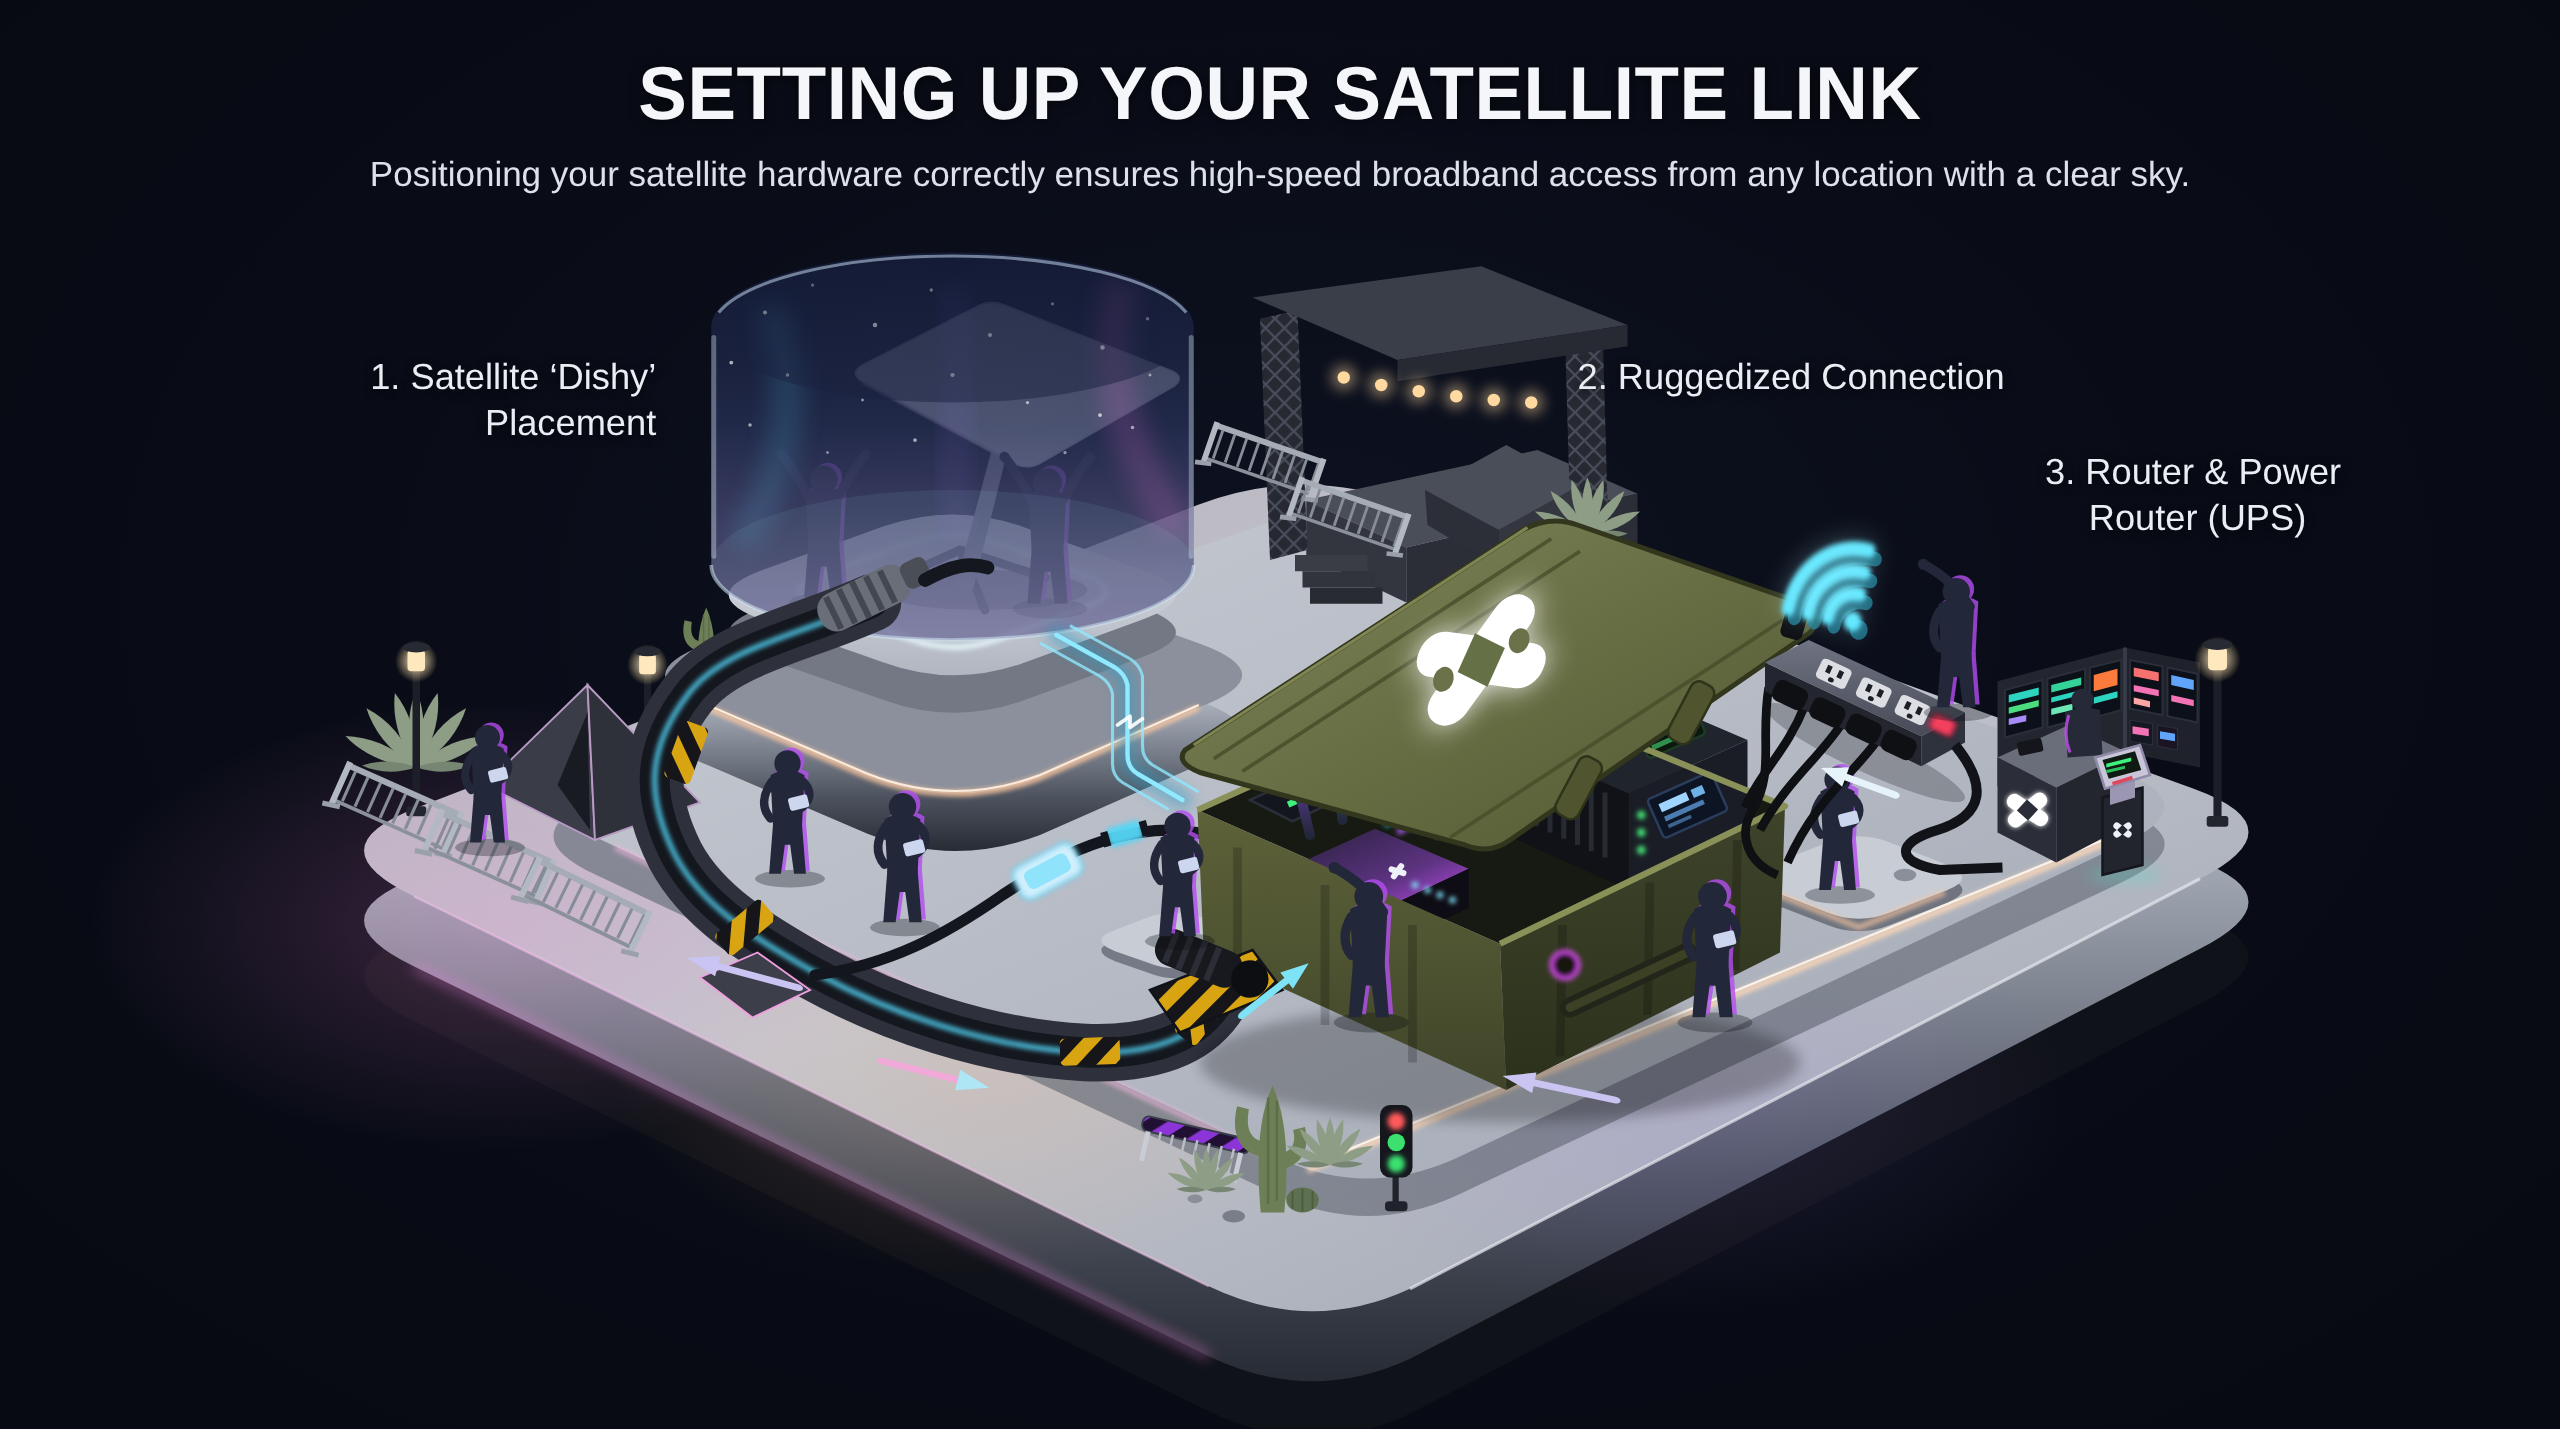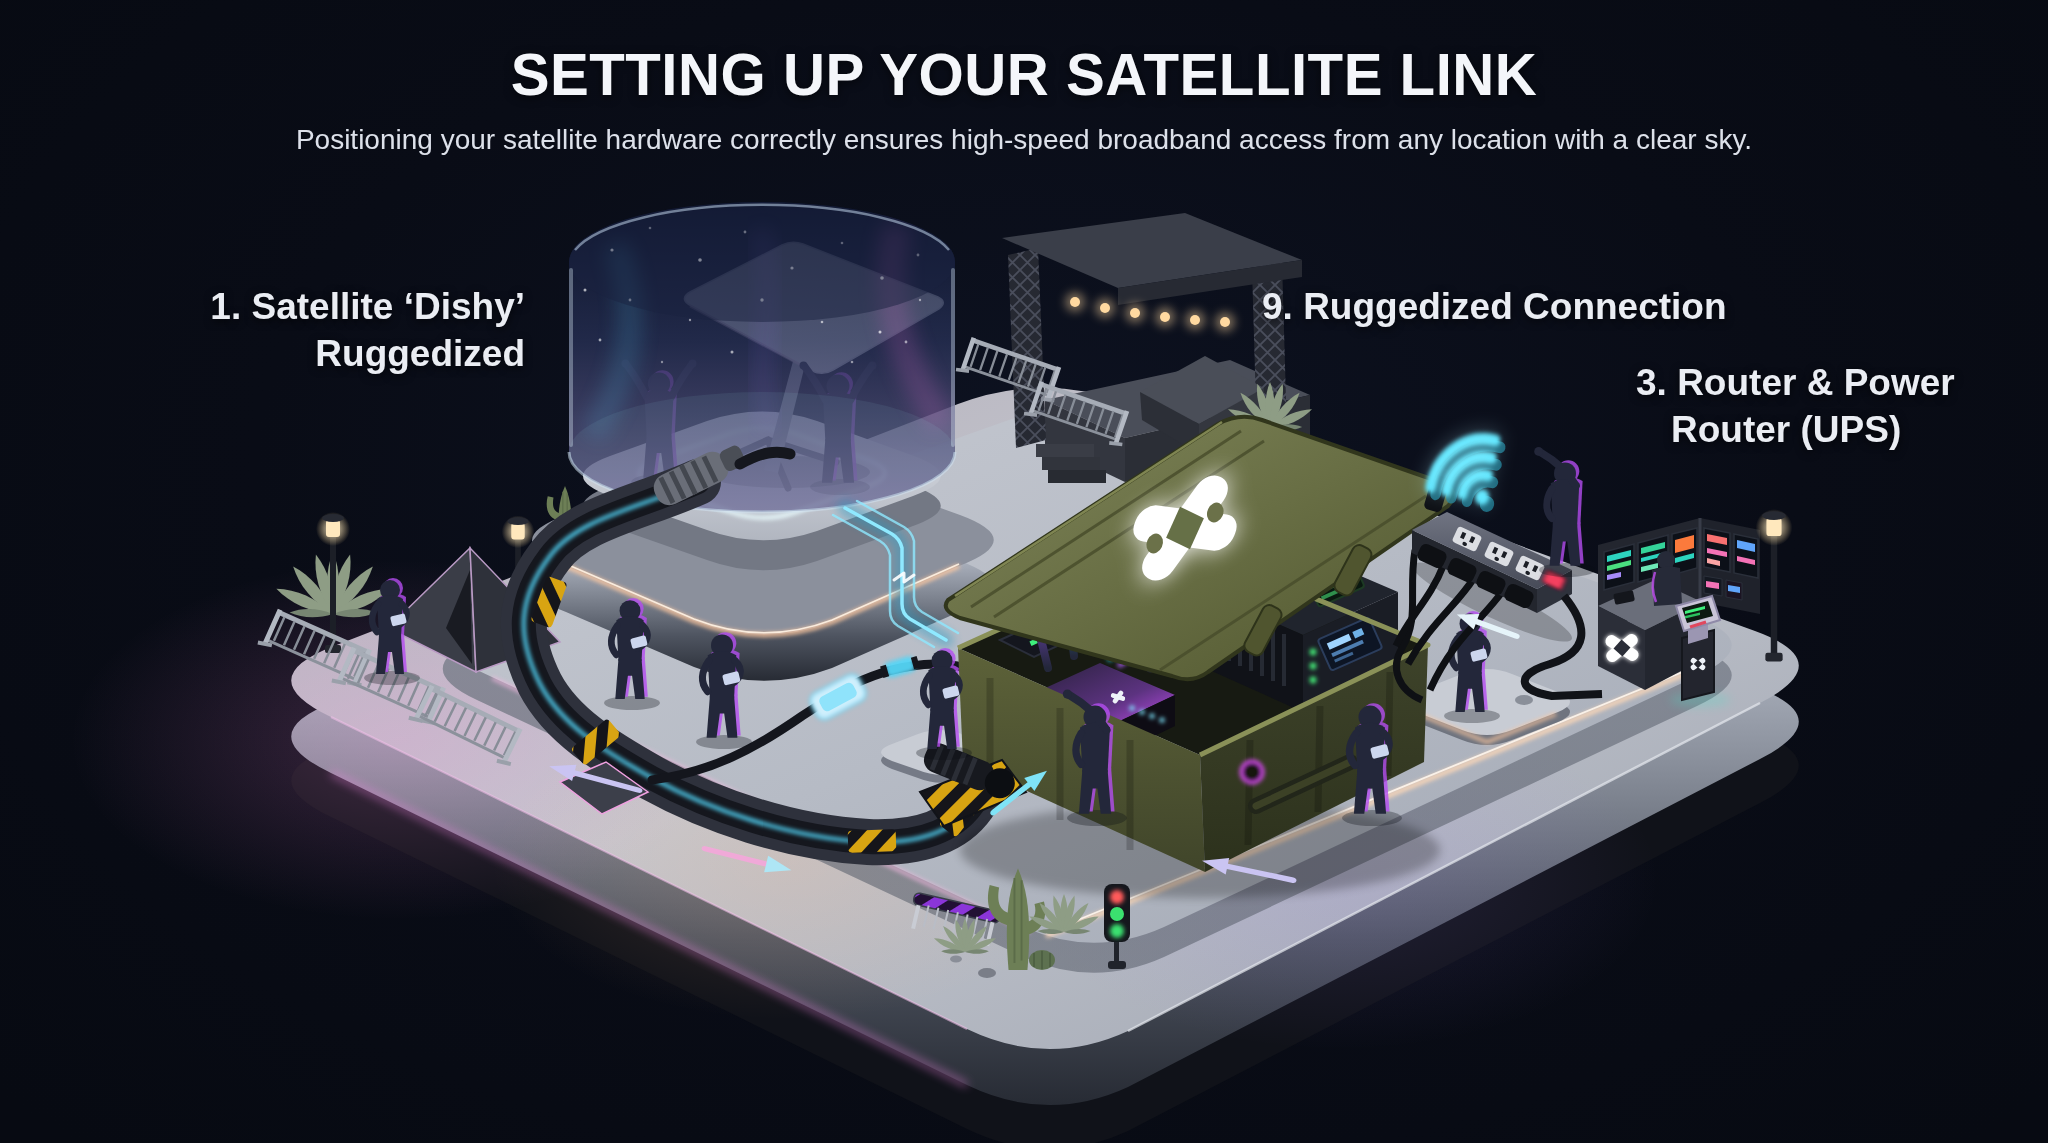--- a/index.html
+++ b/index.html
@@ -3,45 +3,45 @@
 <meta charset="utf-8">
 <style>
   html,body{margin:0;padding:0;background:#070a12;}
   .canvas{position:relative;width:2048px;height:1143px;overflow:hidden;
     background:radial-gradient(1400px 900px at 50% 42%, #0d1221 0%, #090c16 55%, #070a12 100%);
     font-family:"Liberation Sans",sans-serif;}
   .hdr{position:absolute;top:40px;left:0;right:0;text-align:center;color:#f4f6fa;z-index:5;}
   .hdr h1{margin:0;font-size:60px;font-weight:800;letter-spacing:.5px;transform:scaleX(.97);
     text-shadow:0 2px 10px rgba(0,0,0,.6);}
   .hdr p{margin:15px 0 0;font-size:28px;font-weight:400;color:#dde1ea;}
-  .step{position:absolute;z-index:5;color:#eaedf3;font-size:37px;font-weight:700;line-height:1.26;
+  .step{position:absolute;z-index:5;color:#eaedf3;font-size:29px;font-weight:400;line-height:1.26;
     text-shadow:0 2px 8px rgba(0,0,0,.7);}
   .step-1{top:284px;right:1523px;text-align:right;}
   .step-2{top:284px;left:1262px;}
   .step-2 .l2{padding-left:37px;}
   .step-3{top:360px;left:1636px;}
   .step-3 .l2{padding-left:35px;}
   svg.scene{position:absolute;inset:0;}
 </style>
 </head>
 <body>
 
 <div class="canvas">
 
   <header class="hdr">
     <h1>SETTING UP YOUR SATELLITE LINK</h1>
     <p>Positioning your satellite hardware correctly ensures high-speed broadband access from any location with a clear sky.</p>
   </header>
 
   <div class="step step-1">
     <div class="l1">1. Satellite ‘Dishy’</div>
-    <div class="l2">Ruggedized</div>
+    <div class="l2">Placement</div>
   </div>
   <div class="step step-2">
-    <div class="l1">9. Ruggedized Connection</div>
+    <div class="l1">2. Ruggedized Connection</div>
   </div>
   <div class="step step-3">
     <div class="l1">3. Router &amp; Power</div>
     <div class="l2">Router (UPS)</div>
   </div>
 
   <svg class="scene" width="2048" height="1143" viewBox="0 0 2048 1143">
     <defs>
       <linearGradient id="gRing" x1="0" y1="0" x2="1" y2="1">
         <stop offset="0" stop-color="#b4aeb9"></stop>

